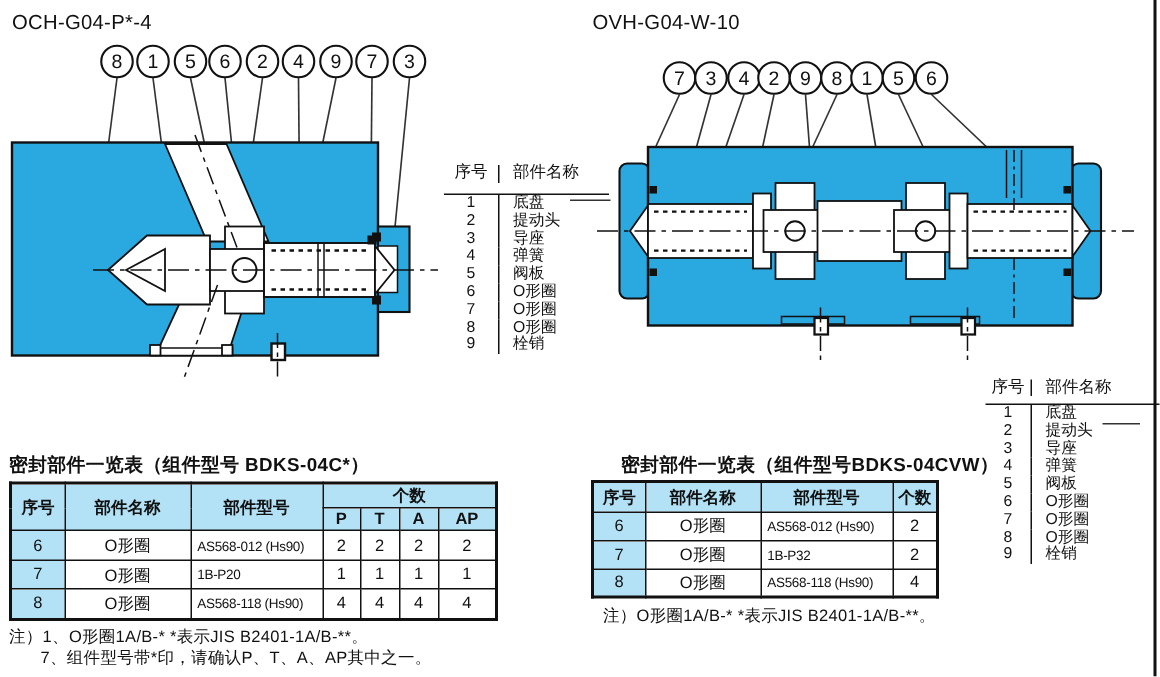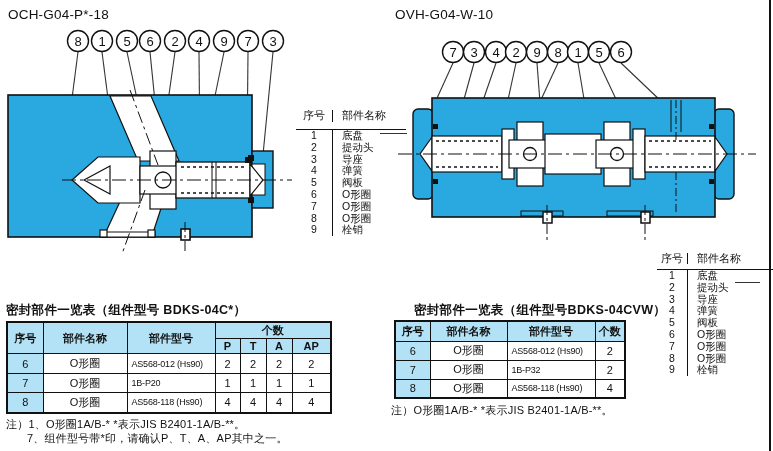--- a/index.html
+++ b/index.html
@@ -218,21 +218,21 @@
         <circle cx="599" cy="52" r="10.5" fill="#fff" stroke="#111" stroke-width="1.4"></circle>
         <text x="599" y="56.5" text-anchor="middle">5</text>
       </g>
     <g>
         <circle cx="621" cy="52" r="10.5" fill="#fff" stroke="#111" stroke-width="1.4"></circle>
         <text x="621" y="56.5" text-anchor="middle">6</text>
       </g>
   </g>
 </svg>
 
-<div class="diagram-title" style="left:8px;top:7px;">OCH-G04-P*-18</div>
+<div class="diagram-title" style="left:8px;top:7px;">OCH-G04-P*-4</div>
 <div class="diagram-title" style="left:395px;top:7px;text-align:center;">OVH-G04-W-10</div>
 
 <div class="page-edge"></div>
 <div class="hline" style="left:380px;top:133px;width:27px;"></div>
 <div class="hline" style="left:735px;top:282px;width:25px;"></div>
 
 <div class="pt" style="left:296px;top:103px;">
   <div class="pt-head">
     <span class="c-no">序号</span>
     <span class="c-name">部件名称</span>
@@ -402,13 +402,13 @@
     <td>2</td>
   </tr>
   <tr style="height:19px;">
     <td class="no-cell">8</td>
     <td>O形圈</td>
     <td class="model-cell">AS568-118 (Hs90)</td>
     <td>4</td>
   </tr>
 </tbody>
   </table>
-<div class="note" style="left:391px;top:403px;">注）O形圈1A/B-* *表示JIS B2401-1A/B-**。</div>
+<div class="note" style="left:402px;top:403px;">注）O形圈1A/B-* *表示JIS B2401-1A/B-**。</div>
 
 </body></html>

